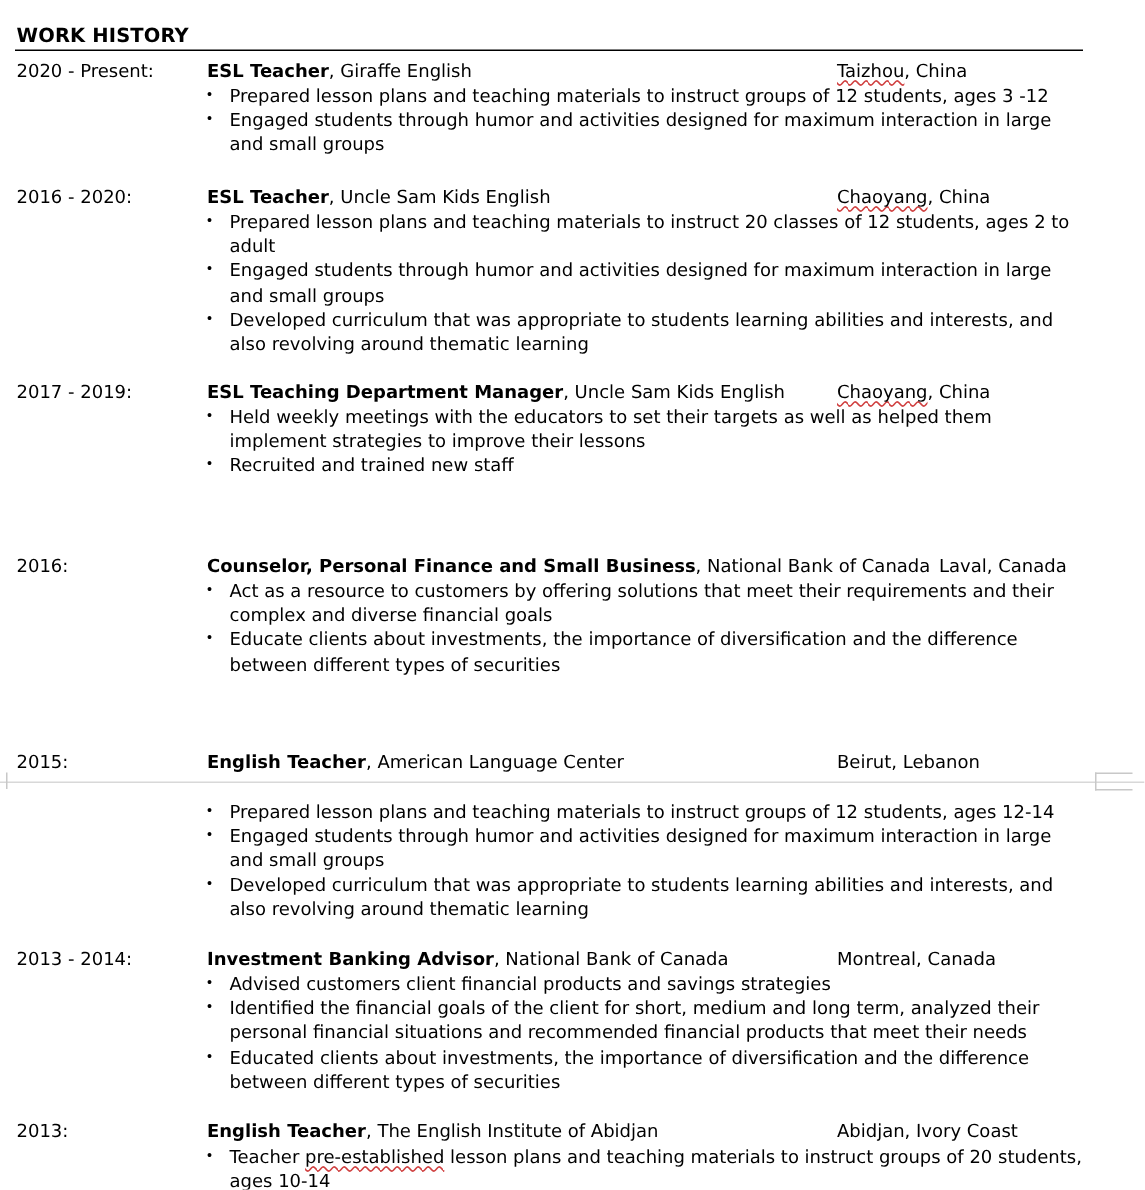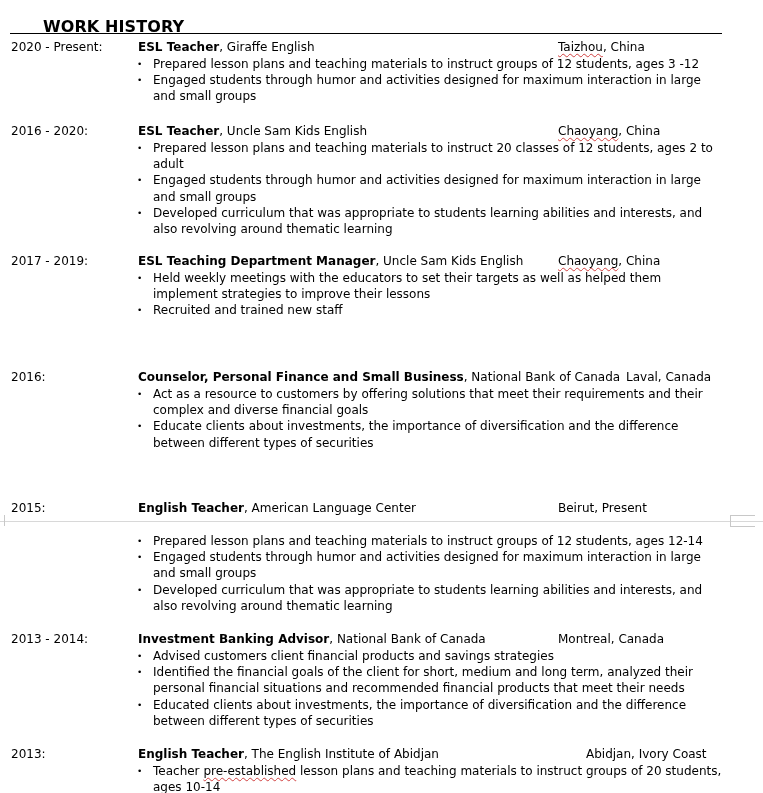--- a/index.html
+++ b/index.html
@@ -1,18 +1,18 @@
 <!DOCTYPE html>
 <html><head>
 <meta charset="utf-8">
 <style>
   html, body { margin:0; padding:0; background:#ffffff; }
   body { width:763px; height:793px; overflow:hidden; position:relative;
          font-family:"DejaVu Sans", sans-serif; font-size:12px; color:#000; }
-  .section-title { position:absolute; left:11px; top:17px; font-weight:bold; font-size:16px; letter-spacing:0.1px;margin-left:32px; }
+  .section-title { position:absolute; left:11px; top:17px; font-weight:bold; font-size:13px; letter-spacing:0.1px; }
   .section-rule { position:absolute; left:10px; top:33px; width:712px; height:1px; background:#000; }
   .entry { position:absolute; left:0; width:763px; }
   .date { position:absolute; left:11px; top:0; }
   .head { position:absolute; left:138px; top:0; white-space:nowrap; }
   .head b { font-weight:bold; }
   .loc { position:absolute; top:0; white-space:nowrap; }
   .bullets { position:absolute; left:137px; margin:0; padding:0; list-style:none; width:590px; }
   .bullets li { position:relative; padding-left:16px; line-height:16.2px; }
   .bullets li::before { content:"•"; position:absolute; left:0; top:0; font-size:9px; }
   .spell { text-decoration:underline wavy #d04040; text-decoration-thickness:1px; text-underline-offset:2px; }
@@ -63,21 +63,21 @@
   <span class="loc" style="left:626px;">Laval, Canada</span>
   <ul class="bullets" style="top:16px;">
     <li>Act as a resource to customers by offering solutions that meet their requirements and their complex and diverse financial goals</li>
     <li>Educate clients about investments, the importance of diversification and the difference between different types of securities</li>
   </ul>
 </div>
 
 <div class="entry" style="top:501px;">
   <span class="date">2015:</span>
   <span class="head"><b>English Teacher</b><span>, American Language Center</span></span>
-  <span class="loc" style="left:558px;">Beirut, Present</span>
+  <span class="loc" style="left:558px;">Beirut, Lebanon</span>
   <ul class="bullets" style="top:32px;">
     <li>Prepared lesson plans and teaching materials to instruct groups of 12 students, ages 12-14</li>
     <li>Engaged students through humor and activities designed for maximum interaction in large and small groups</li>
     <li>Developed curriculum that was appropriate to students learning abilities and interests, and also revolving around thematic learning</li>
   </ul>
 </div>
 
 <div class="pagebreak"></div>
 <div class="pb-marker-left"></div>
 <div class="pb-marker-right"></div>
@@ -89,17 +89,17 @@
   <ul class="bullets" style="top:16px;">
     <li>Advised customers client financial products and savings strategies</li>
     <li>Identified the financial goals of the client for short, medium and long term, analyzed their personal financial situations and recommended financial products that meet their needs</li>
     <li>Educated clients about investments, the importance of diversification and the difference between different types of securities</li>
   </ul>
 </div>
 
 <div class="entry" style="top:747px;">
   <span class="date">2013:</span>
   <span class="head"><b>English Teacher</b><span>, The English Institute of Abidjan</span></span>
-  <span class="loc" style="left:558px;margin-left:28px;">Abidjan, Ivory Coast</span>
+  <span class="loc" style="left:558px;">Abidjan, Ivory Coast</span>
   <ul class="bullets" style="top:16px;">
     <li><span>Teacher </span><span class="spell">pre-established</span><span> lesson plans and teaching materials to instruct groups of 20 students, ages 10-14</span></li>
   </ul>
 </div>
 
 </body></html>

